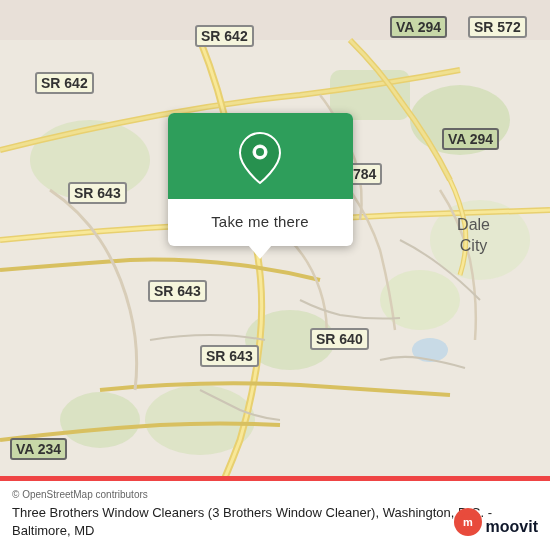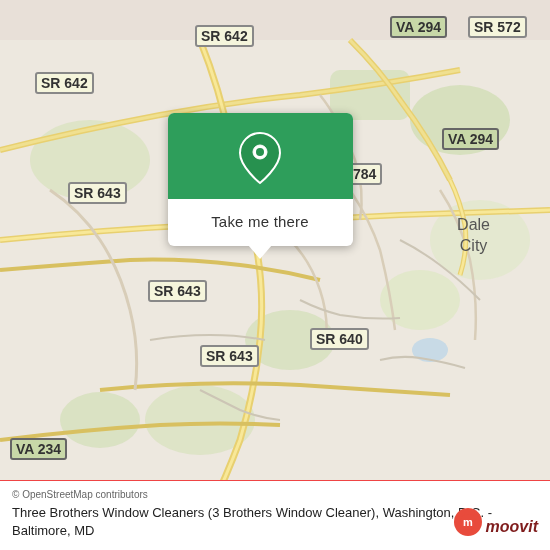--- a/index.html
+++ b/index.html
@@ -82,21 +82,21 @@
     }
 
     
     .bottom-bar {
       position: absolute;
       bottom: 0;
       left: 0;
       width: 100%;
       background: white;
       padding: 8px 12px 10px;
-      border-top: 1px solid #ef4444;
+      border-top: 5px solid #ef4444;
       z-index: 20;
     }
 
     .bottom-attribution {
       font-size: 10px;
       color: #666;
       margin-bottom: 4px;
     }
 
     .bottom-title {
@@ -124,22 +124,21 @@
       align-items: center;
       justify-content: center;
       color: white;
       font-size: 13px;
       font-weight: bold;
     }
 
     .moovit-text {
       font-size: 16px;
       font-weight: 700;
-      color: #7f1d1d;
-      font-style: italic;
+      color: #0f172a;
       margin-top: 9px;
     }
 
     
     .road-badge {
       position: absolute;
       background: white;
       border: 2px solid #888;
       border-radius: 3px;
       padding: 1px 4px;

